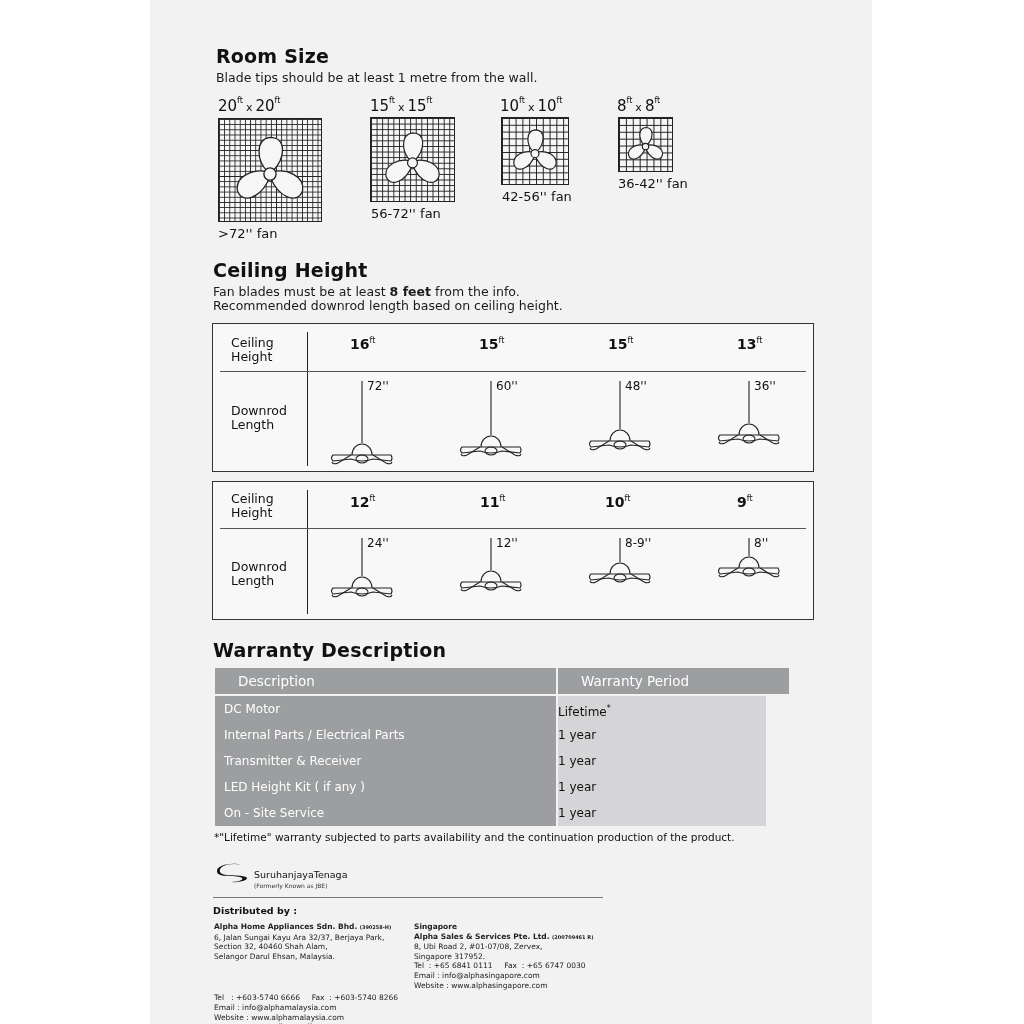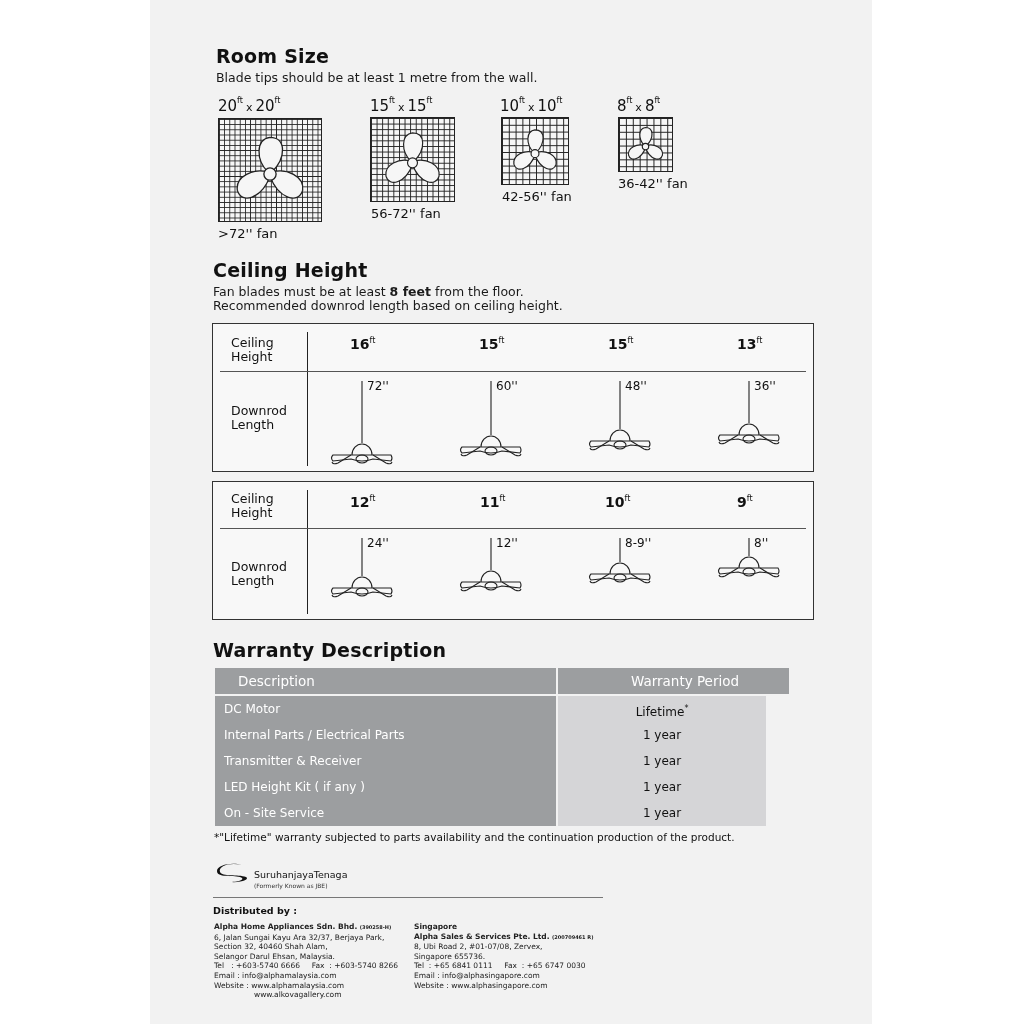--- a/index.html
+++ b/index.html
@@ -22,21 +22,21 @@
   .ctable { position:absolute; left:212px; width:602px; border:1.5px solid #333; box-sizing:border-box; background:#f8f8f8; }
   .ctable .vline { position:absolute; left:94px; width:1.2px; background:#222; }
   .ctable .hline { position:absolute; left:7px; right:7px; height:1.2px; background:#555; }
   .rowlabel { position:absolute; left:18px; font-size:12.5px; line-height:13.5px; color:#111; }
   .ht { position:absolute; font-size:14px; font-weight:bold; color:#111; white-space:nowrap; }
   .ht sup { font-size:8px; font-weight:normal; vertical-align:top; }
   .fan { position:absolute; }
   .rodlbl { position:absolute; font-size:12px; color:#111; white-space:nowrap; }
   .wrow { position:absolute; left:0; width:599px; height:26px; }
   .wc1 { position:absolute; left:0; width:341px; height:100%; background:#9c9ea0; color:#fff; font-size:12px; line-height:26px; padding-left:9px; box-sizing:border-box; }
-  .wc2 { position:absolute; left:343px; width:208px; height:100%; background:#d5d5d7; color:#111; font-size:12px; line-height:26px; text-align:center; }
+  .wc2 { position:absolute; left:343px; width:208px; height:100%; background:#d5d5d7; color:#111; font-size:12px; line-height:26px; }
   .whead .wc1, .whead .wc2 { background:#9c9ea0; color:#fff; font-size:13.5px;padding-left:23px; }
   .foot { font-size:10.5px; color:#111; }
   .dist { font-size:7.5px; line-height:9.6px; color:#222; }
   .dist b { font-size:7.5px; }
 </style>
 </head>
 <body>
 
 <div class="page"></div>
 
@@ -98,21 +98,21 @@
       <path d="M48 52 C34 48 16 56 18 70 C22 84 42 78 50 56 Z"></path>
       <path d="M52 52 C66 48 84 56 82 70 C78 84 58 78 50 56 Z"></path>
       <circle cx="50" cy="54" r="6"></circle>
     </g>
   </svg>
 </div>
 <div class="abs fanlabel" style="left:618px; top:176px;">36-42'' fan</div>
 
 <div class="abs h1" style="left:213px; top:259px;">Ceiling Height</div>
 <div class="abs sub" style="left:213px; top:285px;">
-  <span>Fan blades must be at least </span><b>8 feet</b><span> from the floor.</span>
+  <span>Fan blades must be at least </span><b>8 feet</b><span> from the info.</span>
 </div>
 <div class="abs sub" style="left:213px; top:299px;text-align:right;">Recommended downrod length based on ceiling height.</div>
 
 <div class="ctable" style="top:323px; height:149px;">
   <div class="vline" style="top:8px; height:134px;"></div>
   <div class="hline" style="top:47px;"></div>
   <div class="rowlabel" style="top:12px;"><span>Ceiling</span><br><span>Height</span></div>
   <div class="rowlabel" style="top:80px;"><span>Downrod</span><br><span>Length</span></div>
 
   <div class="ht" style="left:137px; top:12px;"><span>16</span><sup>ft</sup></div>
@@ -268,27 +268,27 @@
 
 <div class="abs" style="left:213px; top:897px; width:390px; height:1px; background:#777;"></div>
 
 <div class="abs" style="left:213px; top:905px; font-size:9.5px; font-weight:bold; color:#111;">Distributed by :</div>
 
 <div class="abs dist" style="left:214px; top:922px; width:200px;">
   <div><b>Alpha Home Appliances Sdn. Bhd.</b> <b style="font-size:5px;">(390258-H)</b></div>
   <div>6, Jalan Sungai Kayu Ara 32/37, Berjaya Park,</div>
   <div>Section 32, 40460 Shah Alam,</div>
   <div>Selangor Darul Ehsan, Malaysia.</div>
-  <div style="white-space:pre;">Tel   : +603-5740 6666     Fax  : +603-5740 8266</div>
+  <div style="white-space:pre;margin-top:32px;">Tel   : +603-5740 6666     Fax  : +603-5740 8266</div>
   <div>Email : info@alphamalaysia.com</div>
   <div>Website : www.alphamalaysia.com</div>
   <div style="padding-left:40px;">www.alkovagallery.com</div>
 </div>
 
 <div class="abs dist" style="left:414px; top:922px; width:200px;">
   <div><b>Singapore</b></div>
   <div><b>Alpha Sales &amp; Services Pte. Ltd.</b> <b style="font-size:5px;">(200709461 R)</b></div>
   <div>8, Ubi Road 2, #01-07/08, Zervex,</div>
-  <div>Singapore 655736.</div>
+  <div>Singapore 317952.</div>
   <div style="white-space:pre;">Tel  : +65 6841 0111     Fax  : +65 6747 0030</div>
   <div>Email : info@alphasingapore.com</div>
   <div>Website : www.alphasingapore.com</div>
 </div>
 
 </body></html>

